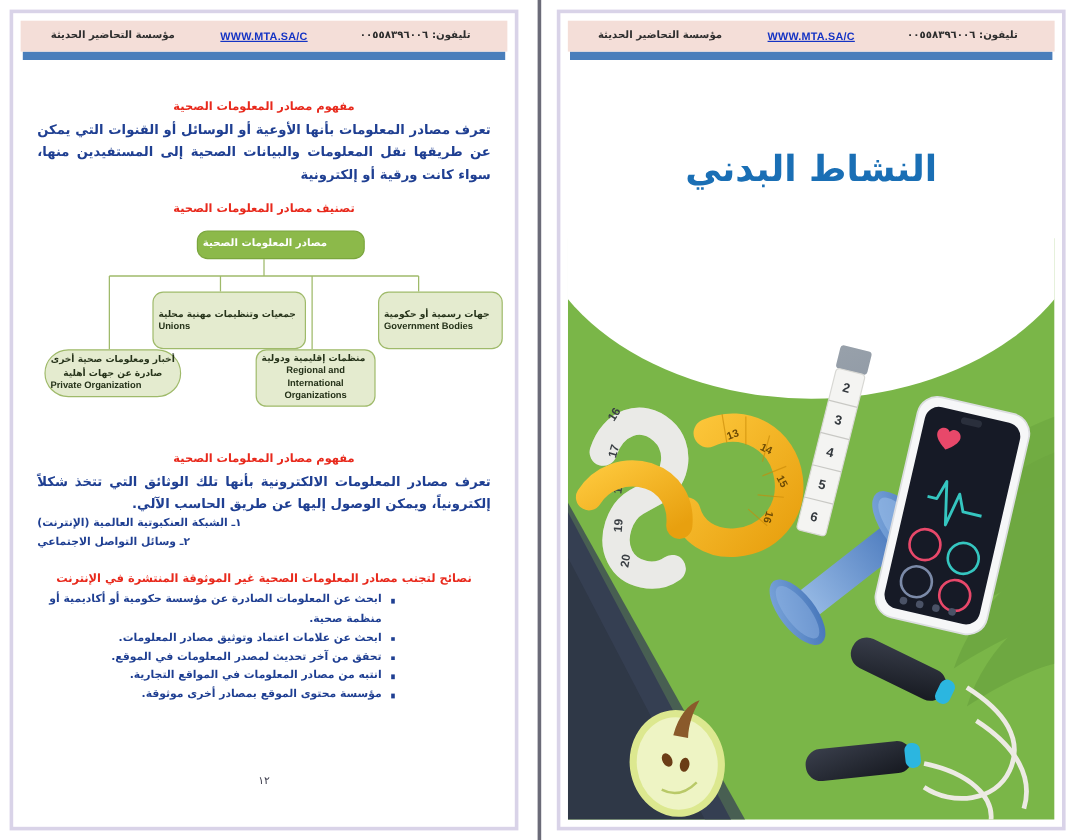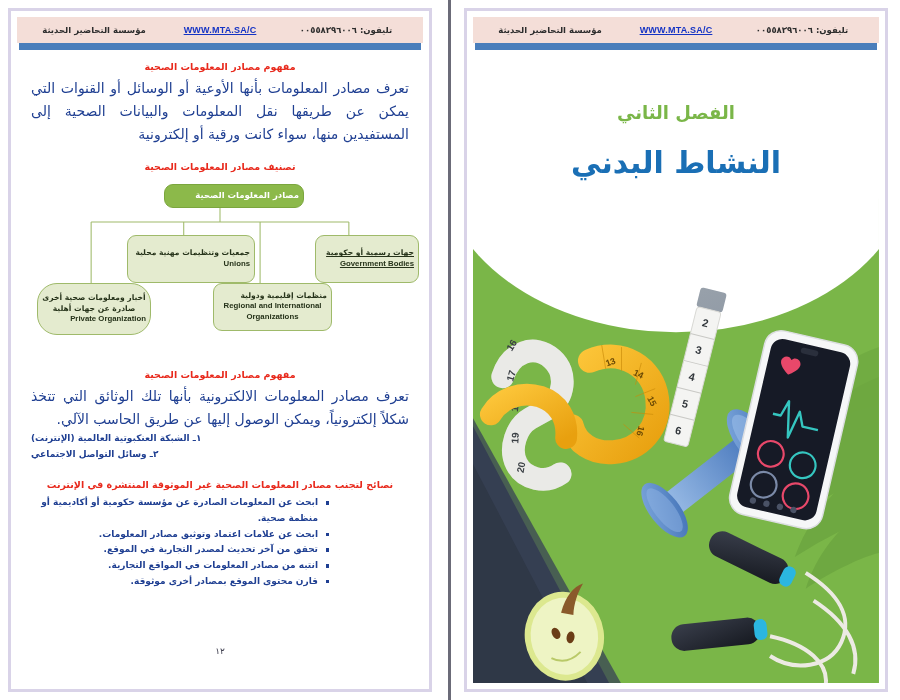--- a/index.html
+++ b/index.html
@@ -68,35 +68,35 @@
   .hdr-rule {
     height: 7px;
     background: #4a7ebb;
     margin: 0 2px 0 2px;
   }
 
   
   .body-left {
     position: relative;
     height: 618px;
-    padding: 4px 14px 0 14px;
+    padding: 27px 14px 0 14px;
     direction: rtl;
   }
   .h-red {
     color: #e8291c;
     font-weight: bold;
     font-size: 9.5px;
     text-align: center;
     margin: 6px 0 3px 0;
     line-height: 1.5;
   }
   .p-blue {
     color: #1f3f92;
-    font-weight: normal;
-    font-size: 14px;
+    font-weight: bold;
+    font-size: 11px;
     line-height: 1.65;
     text-align: justify;
     text-align-last: center;
   }
   .p-blue.just {
     text-align: justify;
     text-align-last: right;
   }
   .list-blue {
     color: #1f3f92;
@@ -129,21 +129,21 @@
     width: 100%;
     height: 160px;
     margin: 4px 0 2px 0;
   }
   .chart-wrap svg { position: absolute; inset: 0; width: 100%; height: 100%; }
   .node {
     position: absolute;
     border-radius: 9px;
     display: flex;
     flex-direction: column;
-    align-items: flex-start;
+    align-items: flex-end;
     justify-content: center;
     text-align: center;
     direction: rtl;
     line-height: 1.35;
     padding: 3px 4px;
   }
   .node-root {
     background: #8cb94a;
     color: #ffffff;
     font-weight: bold;
@@ -239,55 +239,55 @@
               <line x1="160" y1="44" x2="160" y2="57"></line>
               <line x1="240" y1="44" x2="240" y2="105"></line>
               <line x1="333" y1="44" x2="333" y2="57"></line>
             </g>
           </svg>
 
           <div class="node node-root" style="left:133px; top:6px; width:140px; height:24px;">
             <span>مصادر المعلومات الصحية</span>
           </div>
 
-          <div class="node node-child" style="left:284px; top:57px; width:104px; height:48px;text-decoration:underline;">
+          <div class="node node-child" style="left:284px; top:57px; width:104px; height:48px;">
             <span class="ar">جهات رسمية أو حكومية</span>
             <span class="en">Government Bodies</span>
           </div>
 
           <div class="node node-child" style="left:96px; top:57px; width:128px; height:48px;">
             <span class="ar">جمعيات وتنظيمات مهنية محلية</span>
             <span class="en">Unions</span>
           </div>
 
-          <div class="node node-child" style="left:182px; top:105px; width:119px; height:48px;">
+          <div class="node node-child" style="left:182px; top:105px; width:100px; height:48px;">
             <span class="ar">منظمات إقليمية ودولية</span>
             <span class="en">Regional and International Organizations</span>
           </div>
 
-          <div class="node node-child" style="left:6px; top:105px; width:114px; height:52px;border-radius:20px;">
+          <div class="node node-child" style="left:6px; top:105px; width:114px; height:40px;border-radius:20px;">
             <span class="ar">أخبار ومعلومات صحية أخرى صادرة عن جهات أهلية</span>
             <span class="en">Private Organization</span>
           </div>
         </div>
 
         <div class="h-red" style="margin-top:30px;">مفهوم مصادر المعلومات الصحية</div>
         <div class="p-blue just">تعرف مصادر المعلومات الالكترونية بأنها تلك الوثائق التي تتخذ شكلاً إلكترونياً، ويمكن الوصول إليها عن طريق الحاسب الآلي.</div>
         <ul class="list-blue">
           <li>١ـ الشبكة العنكبوتية العالمية (الإنترنت)</li>
           <li>٢ـ وسائل التواصل الاجتماعي</li>
         </ul>
 
         <div class="h-red" style="margin-top:16px;">نصائح لتجنب مصادر المعلومات الصحية غير الموثوقة المنتشرة في الإنترنت</div>
         <ul class="bullets">
           <li>ابحث عن المعلومات الصادرة عن مؤسسة حكومية أو أكاديمية أو منظمة صحية.</li>
           <li>ابحث عن علامات اعتماد وتوثيق مصادر المعلومات.</li>
-          <li>تحقق من آخر تحديث لمصدر التجارية في الموقع.</li>
+          <li>تحقق من آخر تحديث لمصدر المعلومات في الموقع.</li>
           <li>انتبه من مصادر المعلومات في المواقع التجارية.</li>
-          <li>قارن محتوى الموقع بمصادر أخرى موثوقة.</li>
+          <li>مؤسسة محتوى الموقع بمصادر أخرى موثوقة.</li>
         </ul>
 
         <div class="page-num">١٢</div>
       </div>
     </div>
   </div>
 
   <div class="page page-right">
     <div class="page-inner">
 
@@ -443,21 +443,20 @@
               <ellipse cx="92" cy="592" rx="34" ry="39" fill="#eef4c4"></ellipse>
               <path d="M92,568 c7,-16 16,-24 26,-26 -7,9 -12,19 -14,30 z" fill="#8a5a2b"></path>
               <ellipse cx="84" cy="588" rx="4" ry="6" fill="#6b3d16" transform="rotate(-20 84 588)"></ellipse>
               <ellipse cx="98" cy="594" rx="4" ry="6" fill="#6b3d16" transform="rotate(18 98 594)"></ellipse>
               <path d="M76,612 q14,10 30,-2" fill="none" stroke="#b9c968" stroke-width="2"></path>
             </g>
           </g>
         </svg>
 
         <div class="cover-title">
-          <div class="chapter-label">الفصل الثاني</div>
           <div class="cover-ar">النشاط البدني</div>
         </div>
 
       </div>
     </div>
   </div>
 
 </div>
 
 </body></html>

